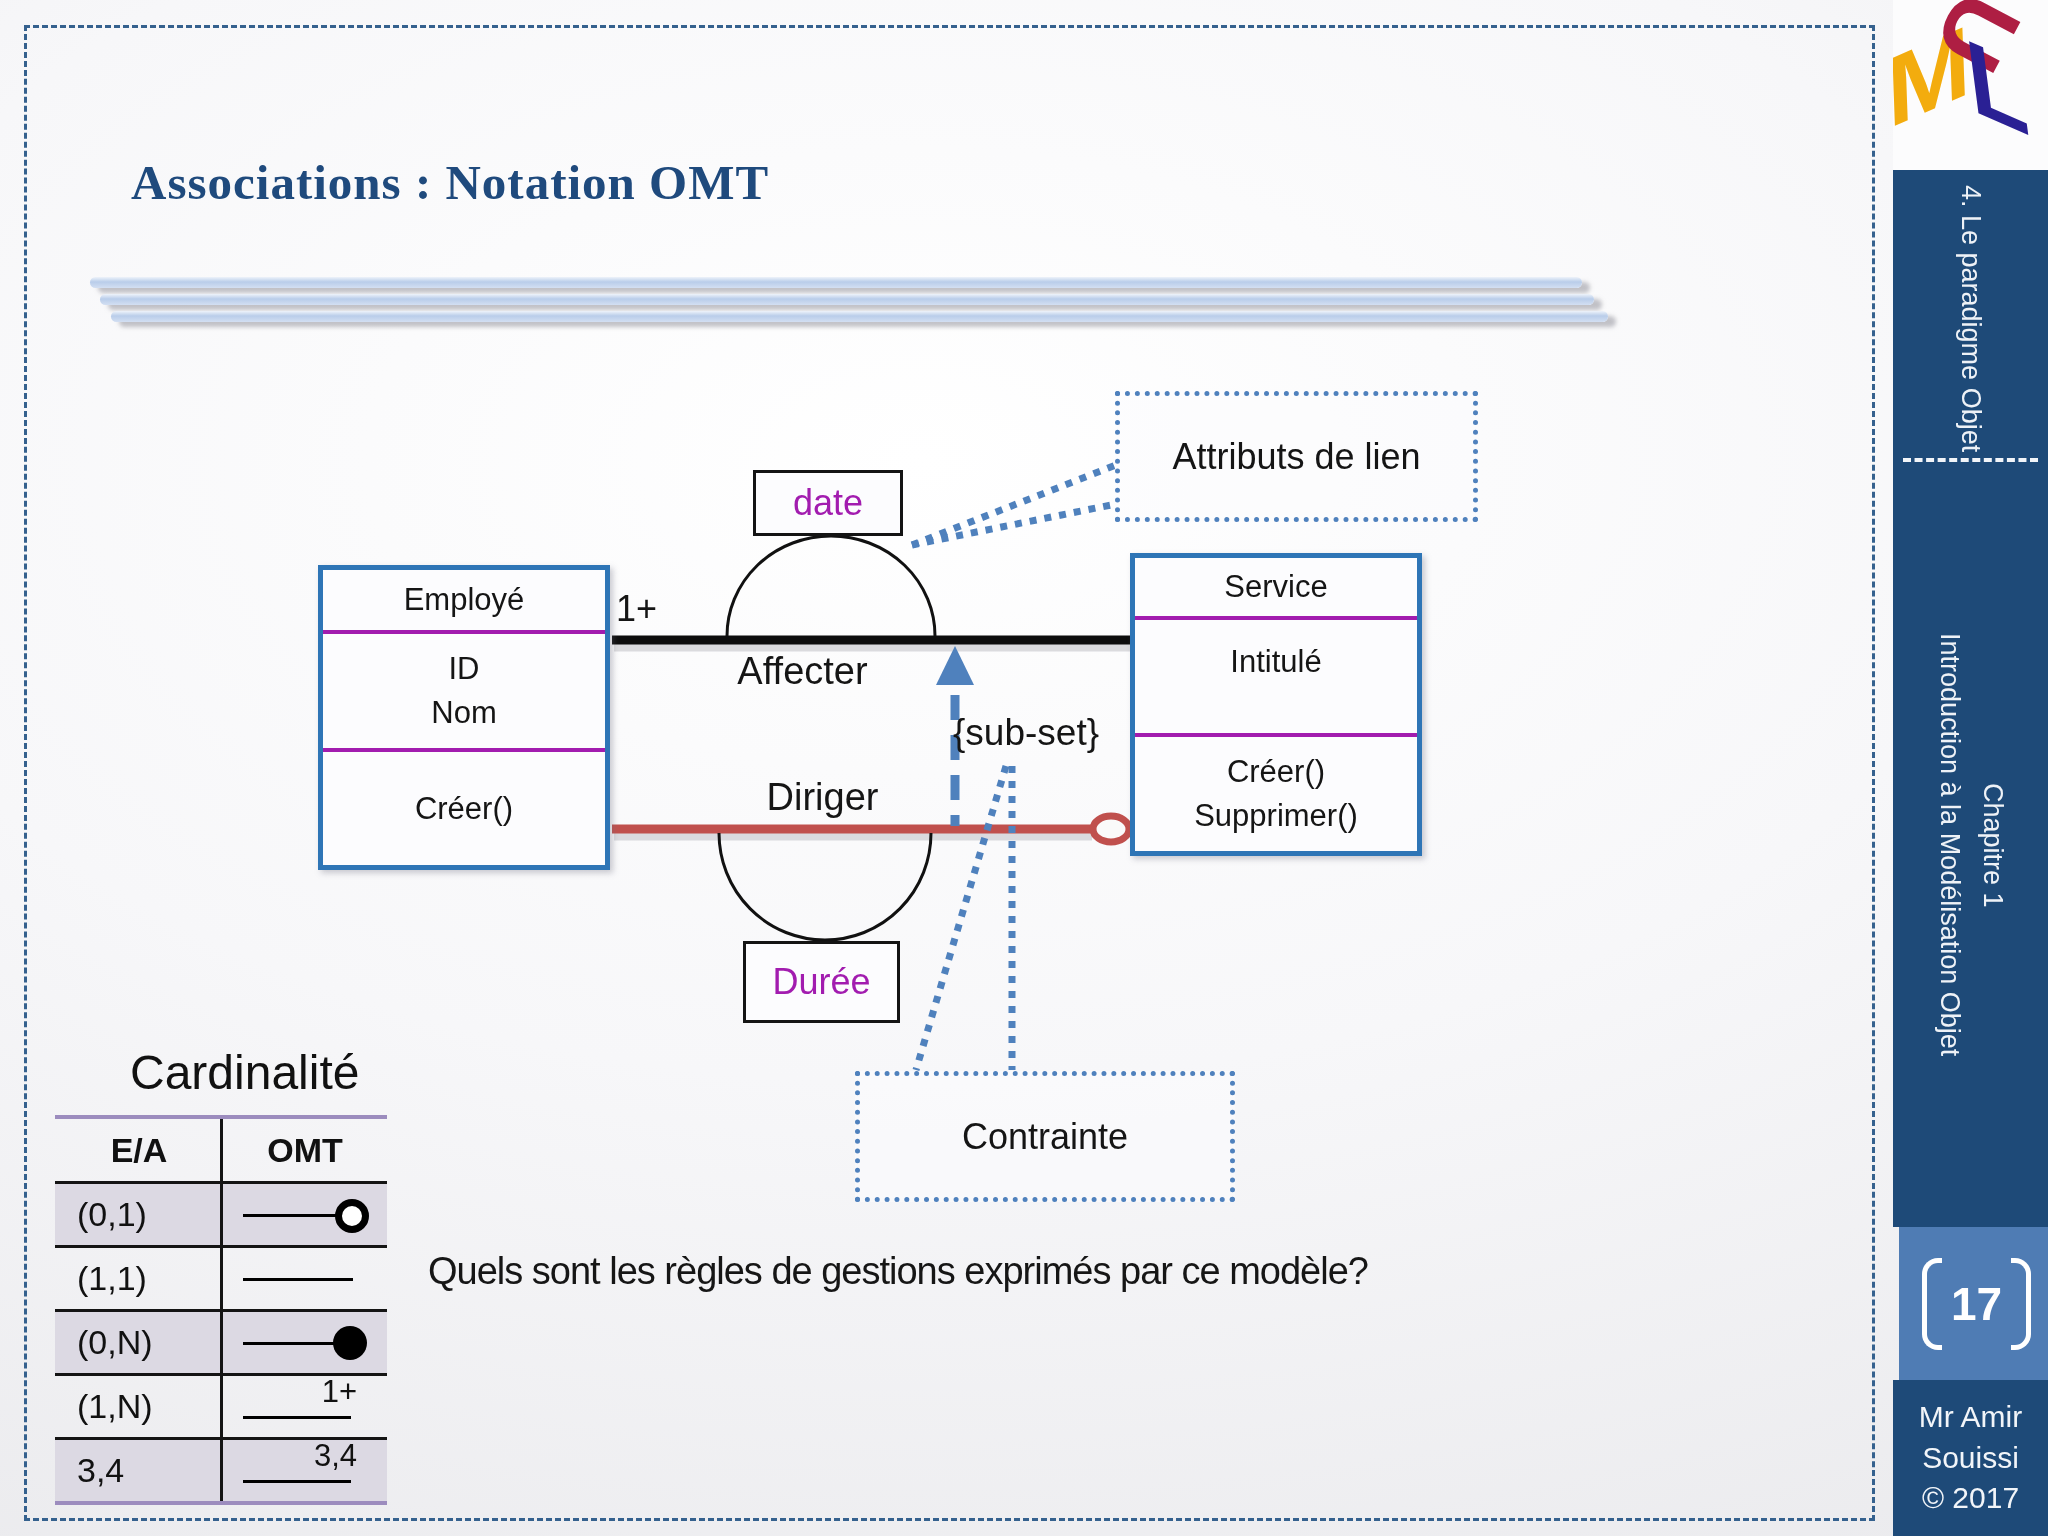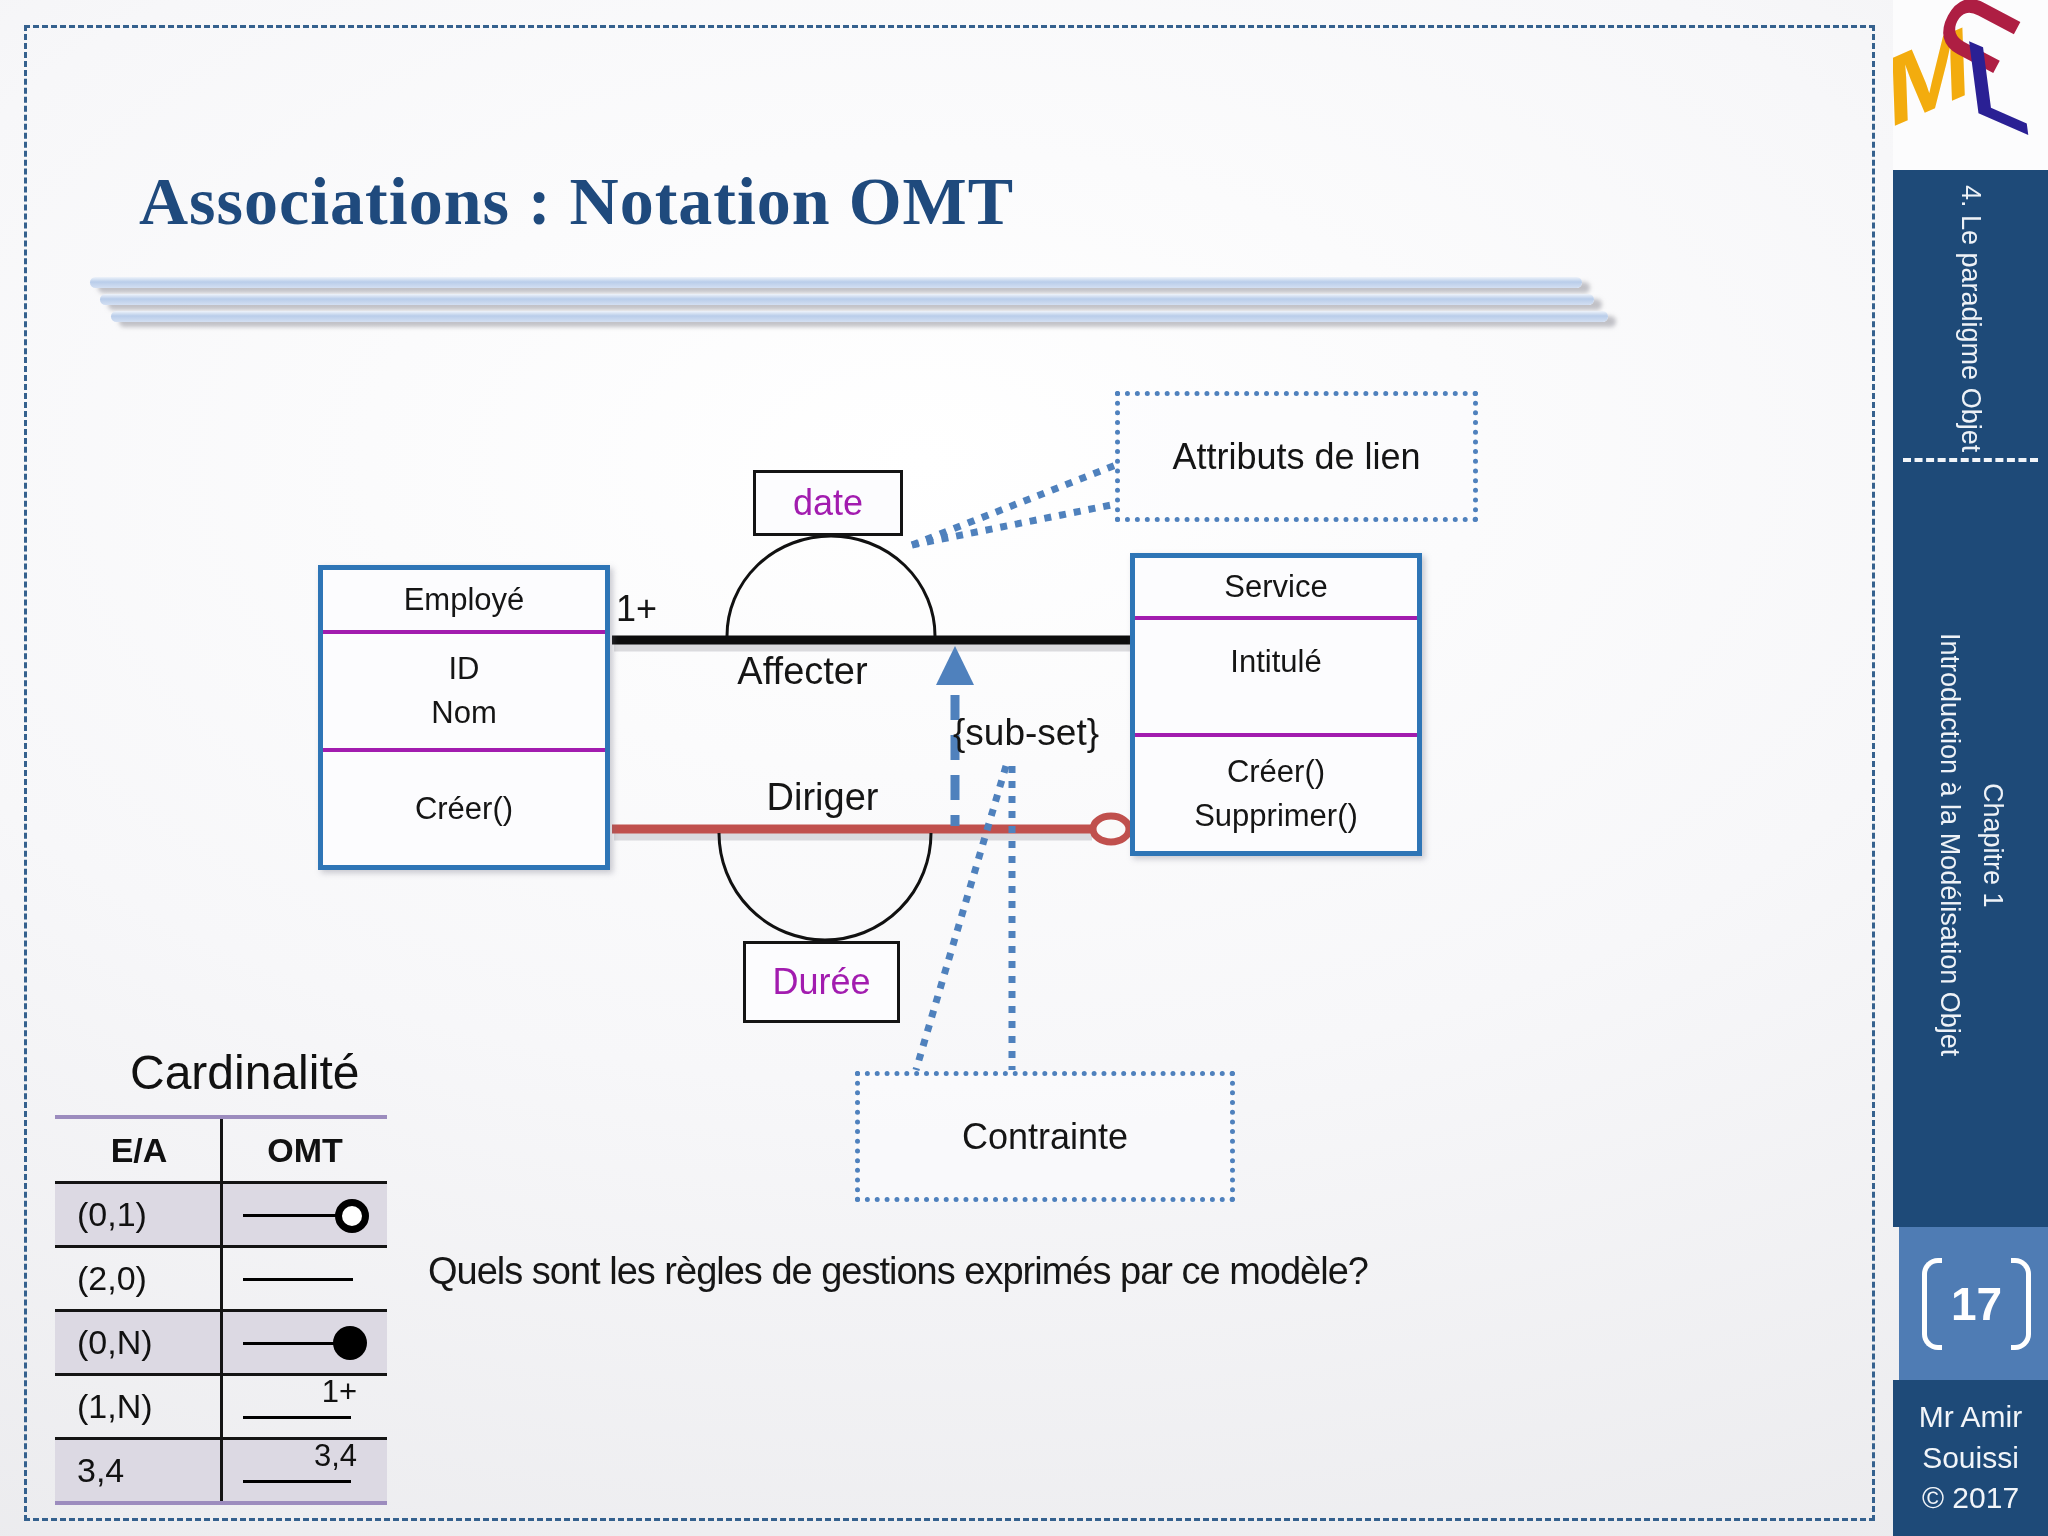--- a/index.html
+++ b/index.html
@@ -1,23 +1,23 @@
 <!DOCTYPE html>
 <html><head>
 <meta charset="utf-8">
 <style>
   html,body{margin:0;padding:0;width:2048px;height:1536px;overflow:hidden;
     font-family:"Liberation Sans","DejaVu Sans",sans-serif;}
   .slide{position:absolute;inset:0;width:2048px;height:1536px;
     background:radial-gradient(ellipse 120% 90% at 45% 30%, #ffffff 0%, #f7f7f9 45%, #e8e8eb 100%);}
   .slide-border{position:absolute;left:24px;top:25px;width:1851px;height:1496px;
     border:3px dashed #35618e;box-sizing:border-box;}
-  .title{position:absolute;left:127px;top:150px;margin:12px;
+  .title{position:absolute;left:127px;top:150px;margin:4px;
     font-family:"Liberation Serif","DejaVu Serif",serif;font-weight:600;
-    font-size:68px;color:#1f4a7d;letter-spacing:1px;white-space:nowrap;}
+    font-size:49px;color:#1f4a7d;letter-spacing:1px;white-space:nowrap;}
   .bar{position:absolute;height:11px;border-radius:6px;
     background:linear-gradient(#eef3fa,#b9cdea 45%,#d3dff2);
     box-shadow:8px 5px 4px rgba(145,145,155,.55);}
   .bar1{left:90px;top:277px;width:1492px;}
   .bar2{left:100px;top:294px;width:1494px;}
   .bar3{left:111px;top:311px;width:1497px;}
 
   svg.connectors{position:absolute;left:0;top:0;pointer-events:none;}
 
   .uml-class{position:absolute;border:5px solid #2e75b6;background:#fcfcfe;
@@ -179,21 +179,21 @@
     <div class="ctr shade">
       <div class="ctd-ea">(0,1)</div>
       <div class="ctd-omt">
         <span class="omt-wrap">
           <span class="omt-ln"></span>
           <span class="omt-ring"></span>
         </span>
       </div>
     </div>
     <div class="ctr">
-      <div class="ctd-ea">(2,0)</div>
+      <div class="ctd-ea">(1,1)</div>
       <div class="ctd-omt">
         <span class="omt-wrap">
           <span class="omt-ln full"></span>
         </span>
       </div>
     </div>
     <div class="ctr shade">
       <div class="ctd-ea">(0,N)</div>
       <div class="ctd-omt">
         <span class="omt-wrap">

